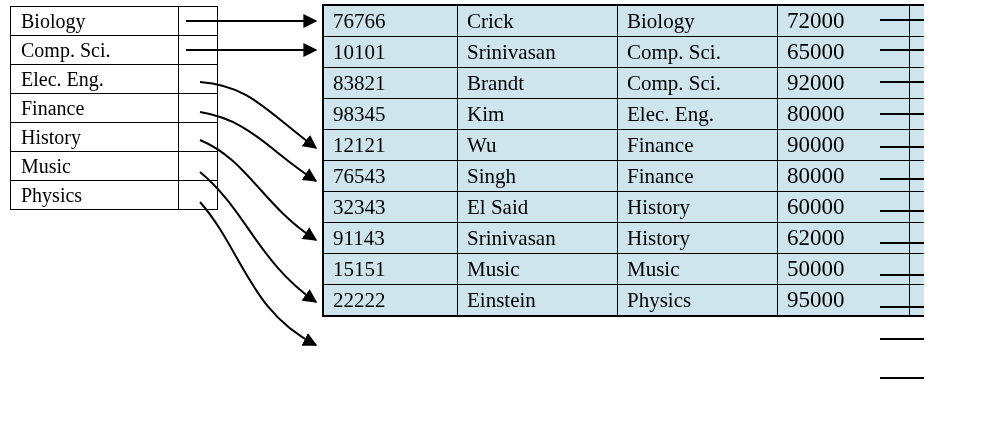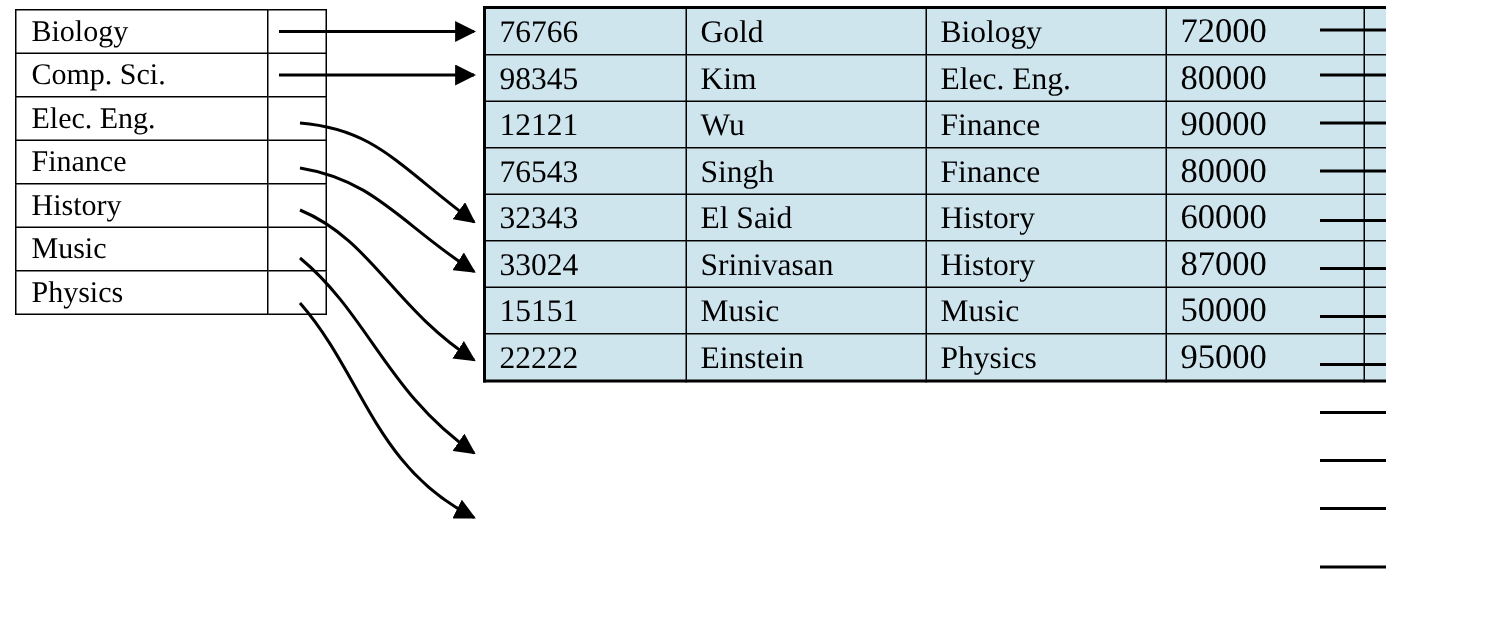--- a/index.html
+++ b/index.html
@@ -111,23 +111,37 @@
         <td>Physics</td>
         <td class="ptr-cell"></td>
       </tr>
     </tbody>
   </table>
 
   <table id="data-table">
     <tbody>
       <tr>
         <td class="col-id">76766</td>
-        <td class="col-name">Gold</td>
+        <td class="col-name">Crick</td>
         <td class="col-dept">Biology</td>
         <td class="col-salary">72000</td>
+        <td class="col-ptr"></td>
+      </tr>
+      <tr>
+        <td class="col-id">10101</td>
+        <td class="col-name">Srinivasan</td>
+        <td class="col-dept">Comp. Sci.</td>
+        <td class="col-salary">65000</td>
+        <td class="col-ptr"></td>
+      </tr>
+      <tr>
+        <td class="col-id">83821</td>
+        <td class="col-name">Brandt</td>
+        <td class="col-dept">Comp. Sci.</td>
+        <td class="col-salary">92000</td>
         <td class="col-ptr"></td>
       </tr>
       <tr>
         <td class="col-id">98345</td>
         <td class="col-name">Kim</td>
         <td class="col-dept">Elec. Eng.</td>
         <td class="col-salary">80000</td>
         <td class="col-ptr"></td>
       </tr>
       <tr>
@@ -145,24 +159,24 @@
         <td class="col-ptr"></td>
       </tr>
       <tr>
         <td class="col-id">32343</td>
         <td class="col-name">El Said</td>
         <td class="col-dept">History</td>
         <td class="col-salary">60000</td>
         <td class="col-ptr"></td>
       </tr>
       <tr>
-        <td class="col-id">33024</td>
+        <td class="col-id">91143</td>
         <td class="col-name">Srinivasan</td>
         <td class="col-dept">History</td>
-        <td class="col-salary">87000</td>
+        <td class="col-salary">62000</td>
         <td class="col-ptr"></td>
       </tr>
       <tr>
         <td class="col-id">15151</td>
         <td class="col-name">Music</td>
         <td class="col-dept">Music</td>
         <td class="col-salary">50000</td>
         <td class="col-ptr"></td>
       </tr>
       <tr>

